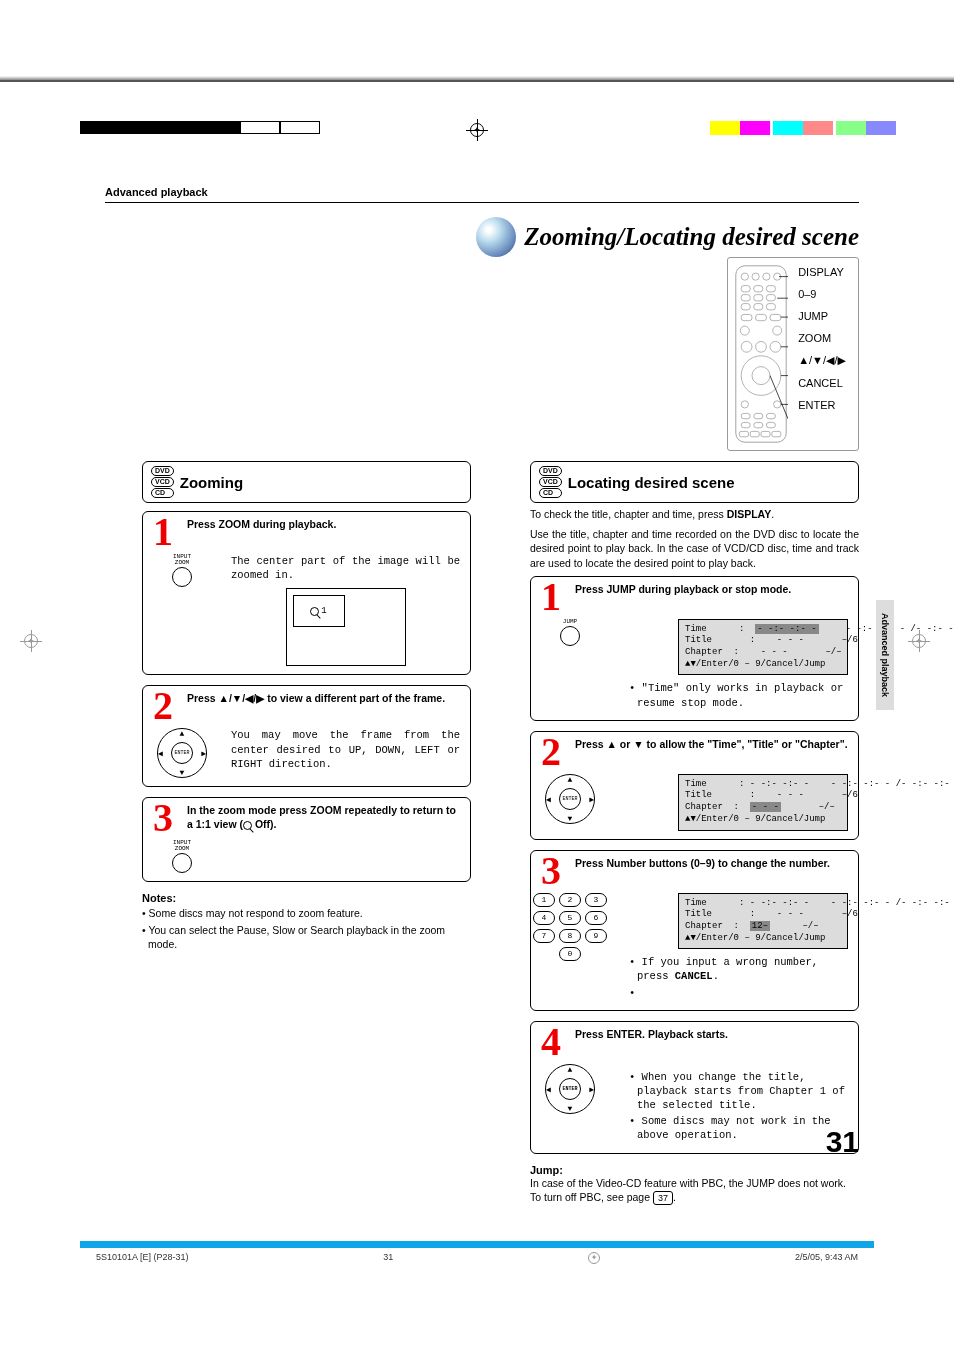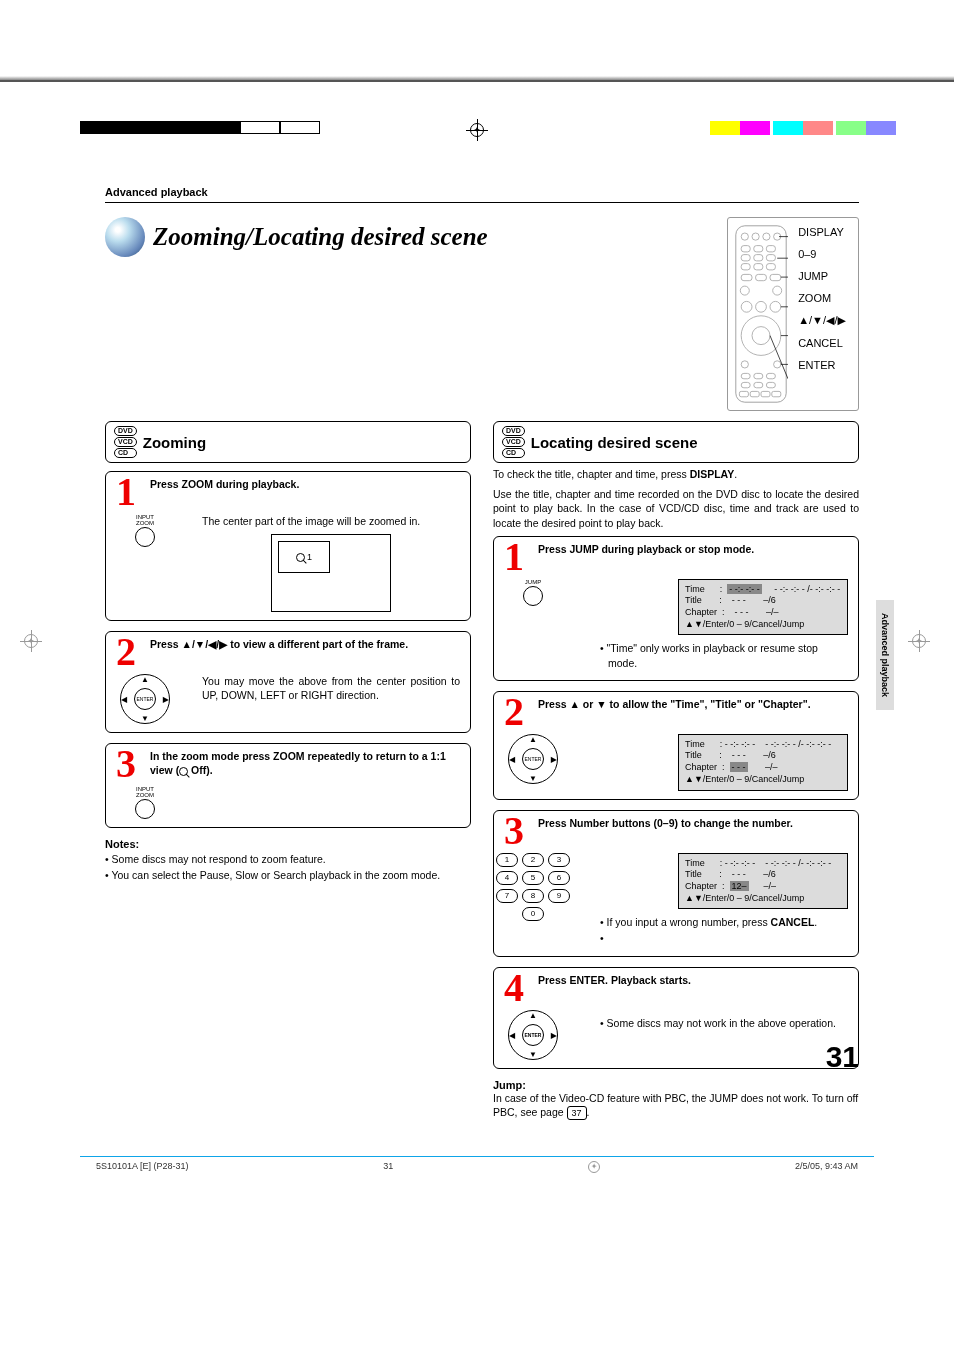--- a/index.html
+++ b/index.html
@@ -30,51 +30,51 @@
   .reg-mark::after { width:1px; height:22px; }
   .color-bar { position:absolute; top:45px; right:58px; }
   .color-bar span { display:inline-block; width:30px; height:14px; }
   .gradient { height:6px; background:linear-gradient(#fff,#888); margin-top:76px; border-bottom:2px solid #555;}
   .page {
     padding: 20px 95px 20px 105px;
     position: relative;
   }
   .section-header { font-size:11px; font-weight:bold; margin-bottom:4px; }
   .hr-top { border:none; border-top:1px solid #000; margin:2px 0 14px 0; }
-  .title-row { display:flex; justify-content:space-between; align-items:flex-start; margin-bottom:10px; }
+  .title-row { display:flex; justify-content:space-between; align-items:flex-end; margin-bottom:10px;flex-direction:column; }
   .title-pill {
     display:flex; align-items:center; gap:8px;
   }
   .circle3d {
     width:40px; height:40px; border-radius:50%;
     background: radial-gradient(circle at 32% 32%, #fff 6%, #bde 30%, #68b 70%, #246 100%);
   }
   .page-title { font-family:"Times New Roman", serif; font-style:italic; font-weight:bold; font-size:25px; }
   .remote-box {
     border:1px solid #999; border-radius:3px; padding:6px 12px 6px 6px;
     display:flex; gap:10px; align-items:flex-start;
     font-size:11px;
   }
   .remote-svg { width:54px; height:auto; }
   .remote-labels { display:flex; flex-direction:column; gap:10px; font-size:11px; margin-top:2px;}
   .columns { display:flex; gap:22px; }
-  .col { flex:1; }
+  .col { flex:1;margin-left:37px; }
   .subheader-box {
     border:1px solid #000; border-radius:6px; padding:4px 8px;
     display:flex; align-items:center; gap:6px; margin-bottom:8px;
   }
   .disc-icons { display:flex; flex-direction:column; gap:1px; font-size:7px; }
   .disc-icons span { border:1px solid #000; border-radius:8px; padding:0px 3px; line-height:8px; font-weight:bold;}
   .subheader-title { font-size:15px; font-weight:bold; }
   .intro { font-size:10.5px; line-height:1.35; text-align:justify; margin-bottom:6px;}
   .step-box { border:1px solid #000; border-radius:6px; padding:6px 10px 8px 10px; position:relative; margin-bottom:10px;}
   .step-row { display:flex; gap:4px; }
   .step-num { font-family:"Times New Roman",serif; font-weight:bold; font-size:40px; color:#e00; line-height:0.7; margin-right:4px; min-width:26px;}
   .step-text { flex:1; font-size:10.5px; font-weight:bold; line-height:1.3;}
-  .step-body { display:flex; margin-top:8px; gap:28px; }
+  .step-body { display:flex; margin-top:8px; gap:20px;font-family:Liberation Mono, monospace; }
   .step-body-left { width:58px; display:flex; align-items:flex-start; justify-content:center;}
   .step-body-text { flex:1; font-size:10.5px; line-height:1.35; text-align:justify; font-weight:normal;}
   .zoom-frame {
     border:1px solid #000; width:120px; height:78px; margin:6px auto 0 auto;
     display:flex; align-items:flex-start; justify-content:flex-start;
   }
   .zoom-inner { border:1px solid #000; width:52px; height:32px; margin:6px; font-size:9px; display:flex; align-items:center; justify-content:center; gap:2px;}
   .notes-title { font-weight:bold; font-size:11px; margin-top:4px;}
   .notes-list { font-size:10.5px; line-height:1.35; padding-left:0; margin:2px 0 0 0;}
   .notes-list li { list-style:none; text-indent:-6px; padding-left:6px; margin-bottom:2px;}
@@ -107,21 +107,21 @@
   .numpad span { width:22px; height:14px; border:1px solid #000; border-radius:7px; display:flex; align-items:center; justify-content:center;}
   .numpad .zero { grid-column:2;}
   .side-tab {
     position:absolute; right:60px; top:600px;
     background:#ddd; width:18px; height:110px; font-size:9px; font-weight:bold;
     display:flex; align-items:center; justify-content:center;
   }
   .side-tab span { writing-mode:vertical-rl; }
   .page-num { position:absolute; right:95px; bottom:72px; font-size:30px; font-weight:bold;}
   .footer {
-    border-top:1px solid #0ea5e9; margin:10px 80px 0 80px; padding:4px 16px 0 16px;
+    border-top:7px solid #0ea5e9; margin:10px 80px 0 80px; padding:4px 16px 0 16px;
     display:flex; justify-content:space-between; font-size:9px; color:#333;
     height:40px;
   }
   .footer-reg {
     width:12px; height:12px; border:1px solid #999; border-radius:50%;
     display:inline-flex; align-items:center; justify-content:center; font-size:8px;
     position:relative; color:#999;
   }
   .pgref { display:inline-block; border:1px solid #000; border-radius:3px; padding:0 4px; font-size:9px;}
   .mag { display:inline-block; width:9px; height:9px; border:1.2px solid #000; border-radius:50%; position:relative; vertical-align:middle;}
@@ -274,21 +274,21 @@
           <div class="step-body-left">
             <div class="arrowpad">
               <div class="ring"></div>
                 <div class="inner">ENTER</div>
               <div class="tri up">▲</div>
                 <div class="tri dn">▼</div>
                 <div class="tri lf">◀</div>
                 <div class="tri rt">▶</div>
             </div>
           </div>
-          <div class="step-body-text">You may move the above from the center position to UP, DOWN, LEFT or RIGHT direction.</div>
+          <div class="step-body-text">You may move the frame from the center desired to UP, DOWN, LEFT or RIGHT direction.</div>
         </div>
       </div>
 
       <div class="step-box">
         <div class="step-row">
           <div class="step-num">3</div>
           <div class="step-text">
             <span>In the zoom mode press ZOOM repeatedly to return to a 1:1 view (</span><span class="mag"></span><span> Off).</span>
           </div>
         </div>
@@ -427,20 +427,21 @@
                   <b>ENTER</b>
                 </div>
               <div class="tri up">▲</div>
                 <div class="tri dn">▼</div>
                 <div class="tri lf">◀</div>
                 <div class="tri rt">▶</div>
             </div>
           </div>
           <div class="step-body-text" style="text-align:left">
             <ul class="bullets">
+              <li>When you change the title, playback starts from Chapter 1 of the selected title.</li>
               <li>Some discs may not work in the above operation.</li>
             </ul>
           </div>
         </div>
       </div>
 
       <div class="notes-title">Jump:</div>
       <div class="intro" style="text-align:left">
         <span>In case of the Video-CD feature with PBC, the JUMP does not work. To turn off PBC, see page </span><span class="pgref">37</span><span>.</span>
       </div>

